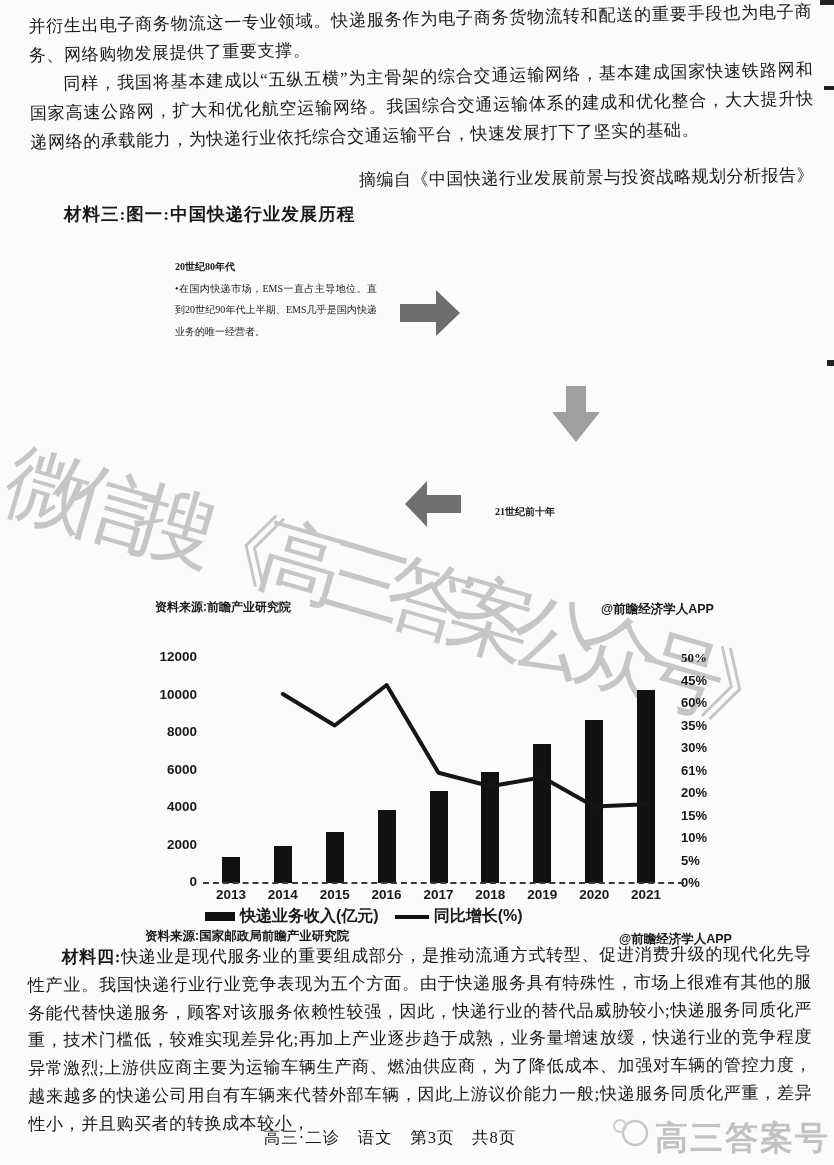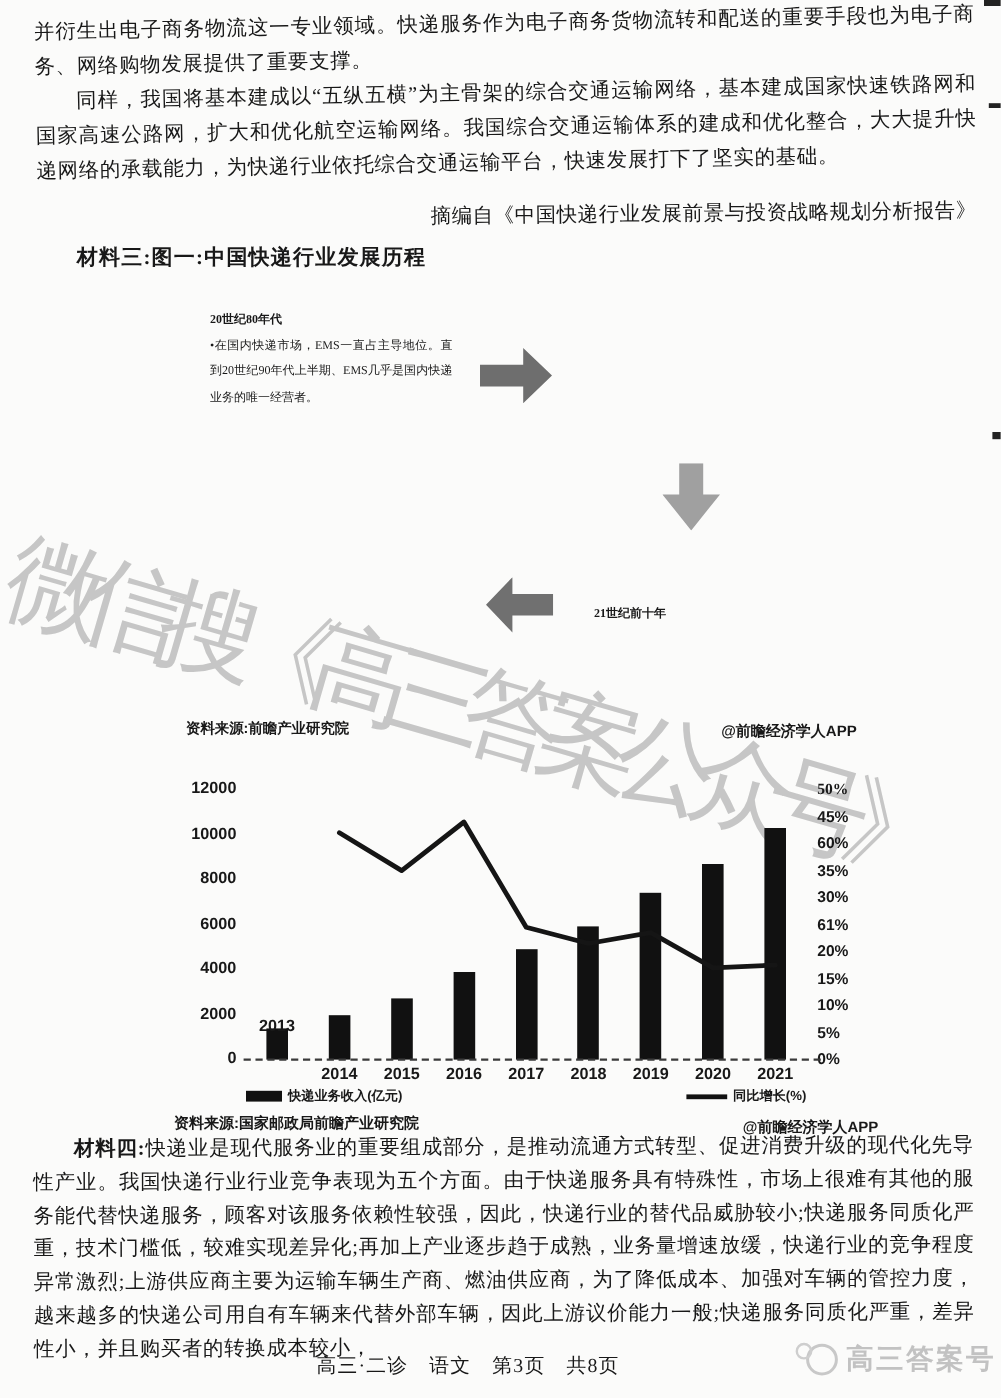--- a/index.html
+++ b/index.html
@@ -32,41 +32,41 @@
   .chart-title{left:60px;top:620px;font-size:17.5px;font-weight:bold;letter-spacing:.5px;}
   #chart{left:0;top:0;width:834px;height:0;}
   .ytick-l{position:absolute;width:52px;text-align:right;font-size:13.5px;font-weight:bold;
     font-family:"Liberation Sans","DejaVu Sans",sans-serif;}
   .ytick-r{position:absolute;width:50px;text-align:left;font-size:13px;font-weight:bold;
     font-family:"Liberation Sans","DejaVu Sans",sans-serif;}
   .bar{position:absolute;background:#111;}
   .xlabel{position:absolute;width:56px;text-align:center;font-size:13.5px;font-weight:bold;
     font-family:"Liberation Sans","DejaVu Sans",sans-serif;}
   .baseline{position:absolute;height:0;border-top:2px dashed #3a3a3a;}
-  .legend{position:absolute;display:flex;justify-content:space-between;align-items:center;gap:16px;
-    font-family:"Liberation Sans","DejaVu Sans",sans-serif;font-size:11px;font-weight:bold;}
+  .legend{position:absolute;display:flex;justify-content:flex-start;align-items:center;gap:16px;
+    font-family:"Liberation Sans","DejaVu Sans",sans-serif;font-size:16px;font-weight:bold;}
   .legend .item{display:flex;align-items:center;gap:5px;}
   .sw-bar{width:30px;height:9px;background:#111;display:inline-block;}
   .sw-line{width:34px;height:4px;background:#111;display:inline-block;}
   .ch-src-l{left:145px;top:928px;font-size:12.5px;font-weight:bold;
     font-family:"Liberation Sans","DejaVu Sans",sans-serif;}
   .ch-src-r{left:619px;top:931px;font-size:12.5px;font-weight:bold;
     font-family:"Liberation Sans","DejaVu Sans",sans-serif;}
   
   .m4{left:28px;top:942px;width:784px;font-size:17px;line-height:27.8px;
     text-align:justify;letter-spacing:.6px;text-indent:2em;transform:rotate(-.25deg);}
   .m4 .label{font-weight:bold;}
   
   .footer{left:0;top:1127px;width:780px;text-align:center;font-size:16.5px;letter-spacing:1px;}
   
   .wm-diag{left:24px;top:424px;font-size:84px;color:#9c9c9c;opacity:.55;white-space:nowrap;
     letter-spacing:-18px;transform:rotate(16.2deg);transform-origin:left top;z-index:1;
     pointer-events:none;}
-  .wm-corner{right:4px;top:1116px;display:flex;align-items:flex-end;gap:4px;color:#c2c2c2;
-    font-size:23px;letter-spacing:2px;z-index:3;font-weight:bold;}
+  .wm-corner{right:4px;top:1116px;display:flex;align-items:flex-start;gap:4px;color:#c2c2c2;
+    font-size:33px;letter-spacing:2px;z-index:3;font-weight:bold;}
   .content{position:absolute;left:0;top:0;width:834px;height:1165px;z-index:2;}
   .scan-mark{position:absolute;background:#222;}
 </style>
 </head>
 <body>
 
 <div class="abs wm-diag">微信搜《高三答案公众号》</div>
 
 <div class="content">
 
@@ -128,21 +128,21 @@
       <div class="bar" style="left: 221.944px; top: 856.75px; width: 18px; height: 26.25px; background: rgb(17, 17, 17);"></div>
       <div class="bar" style="left: 273.833px; top: 845.5px; width: 18px; height: 37.5px; background: rgb(17, 17, 17);"></div>
       <div class="bar" style="left: 325.722px; top: 832.375px; width: 18px; height: 50.625px; background: rgb(17, 17, 17);"></div>
       <div class="bar" style="left: 377.611px; top: 809.875px; width: 18px; height: 73.125px; background: rgb(17, 17, 17);"></div>
       <div class="bar" style="left: 429.5px; top: 791.125px; width: 18px; height: 91.875px; background: rgb(17, 17, 17);"></div>
       <div class="bar" style="left: 481.389px; top: 772.375px; width: 18px; height: 110.625px; background: rgb(17, 17, 17);"></div>
       <div class="bar" style="left: 533.278px; top: 744.25px; width: 18px; height: 138.75px; background: rgb(17, 17, 17);"></div>
       <div class="bar" style="left: 585.167px; top: 719.875px; width: 18px; height: 163.125px; background: rgb(17, 17, 17);"></div>
       <div class="bar" style="left: 637.056px; top: 689.875px; width: 18px; height: 193.125px; background: rgb(17, 17, 17);"></div>
       <div class="baseline" style="left: 203px; top: 882px; width: 481px;"></div>
-      <div class="xlabel" style="left: 202.944px; top: 847px;">2013</div>
+      <div class="xlabel" style="left: 202.944px; top: 887px;">2013</div>
       <div class="xlabel" style="left: 254.833px; top: 887px;">2014</div>
       <div class="xlabel" style="left: 306.722px; top: 887px;">2015</div>
       <div class="xlabel" style="left: 358.611px; top: 887px;">2016</div>
       <div class="xlabel" style="left: 410.5px; top: 887px;">2017</div>
       <div class="xlabel" style="left: 462.389px; top: 887px;">2018</div>
       <div class="xlabel" style="left: 514.278px; top: 887px;">2019</div>
       <div class="xlabel" style="left: 566.167px; top: 887px;">2020</div>
       <div class="xlabel" style="left: 618.056px; top: 887px;">2021</div>
       <svg width="467" height="225" style="position: absolute; left: 205px; top: 658px; overflow: visible;">
         <polyline points="77.83333333333333,36.00000000000001 129.72222222222223,67.50000000000001 181.6111111111111,27 233.5,114.75 285.38888888888886,128.25 337.27777777777777,119.25 389.16666666666663,148.49999999999997 441.05555555555554,146.25" fill="none" stroke="#151515" stroke-width="4" stroke-linejoin="round" stroke-linecap="round"></polyline>

